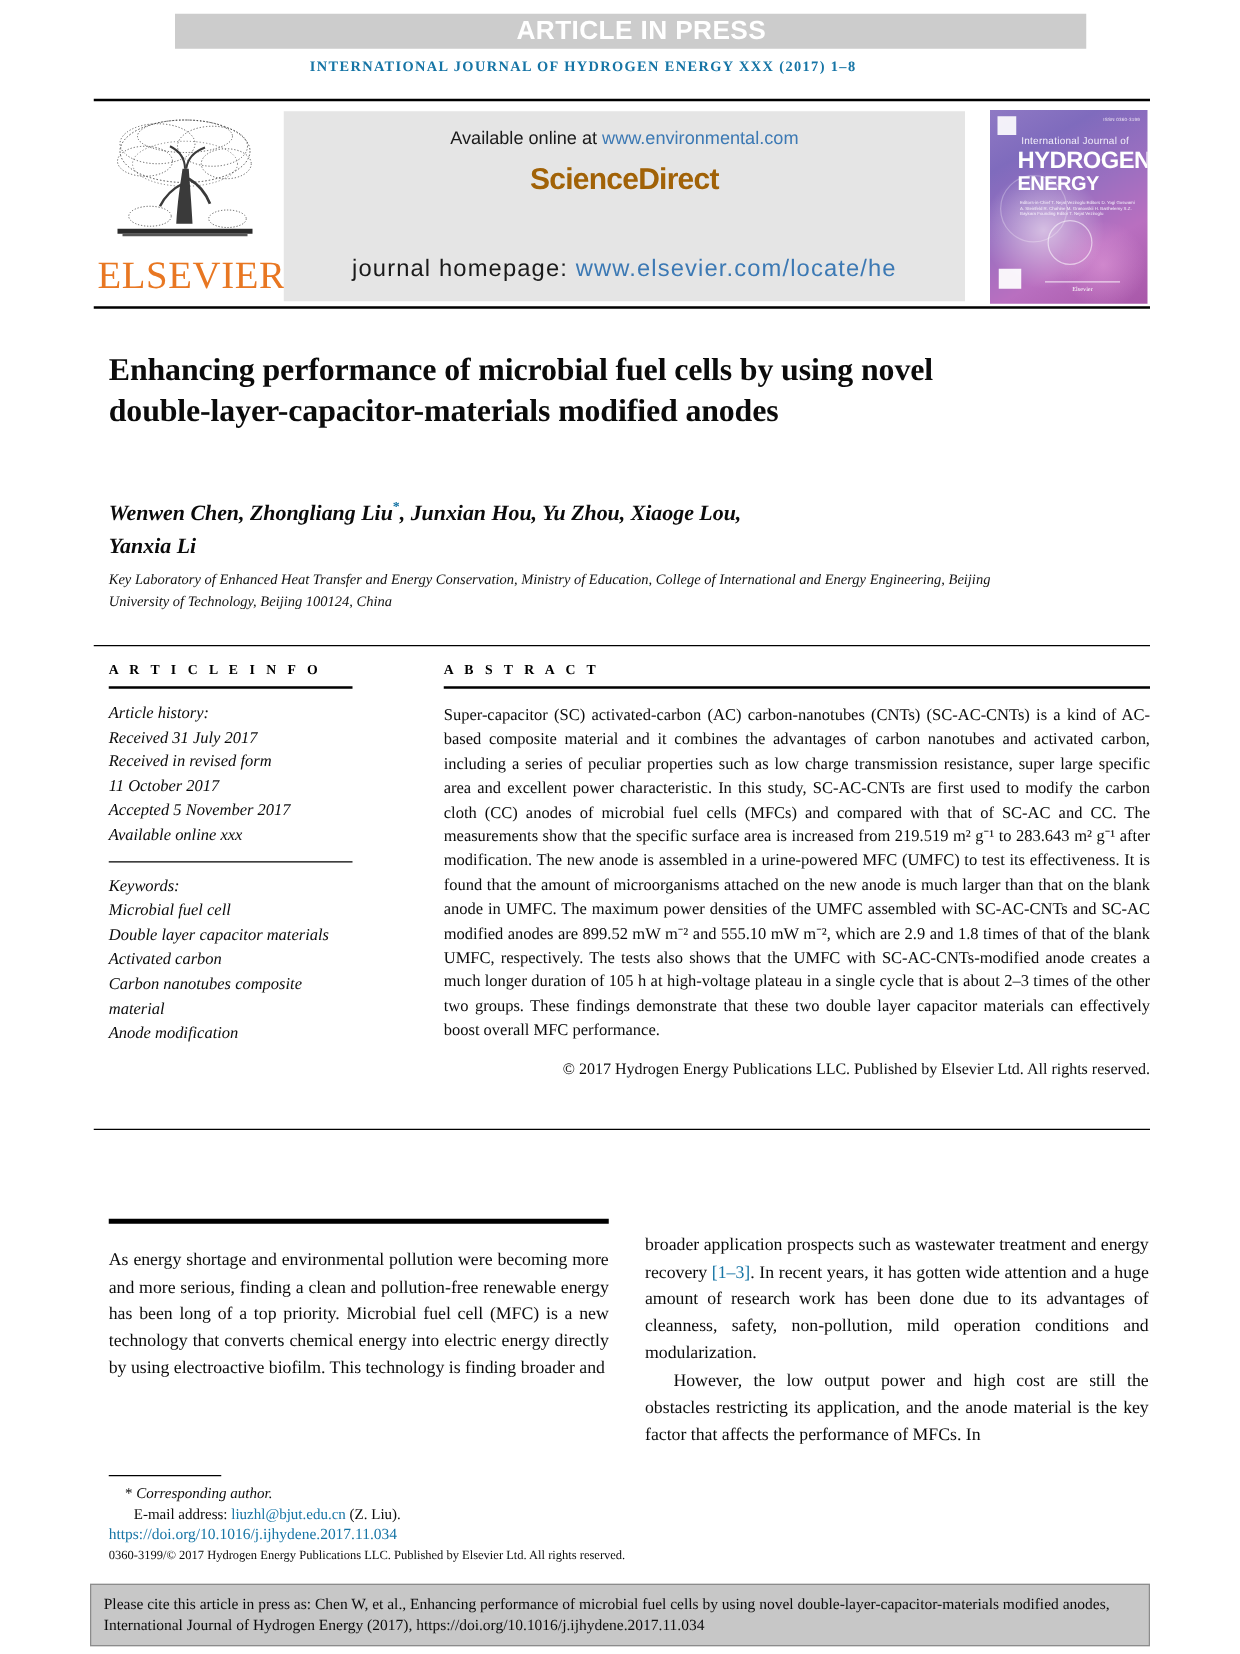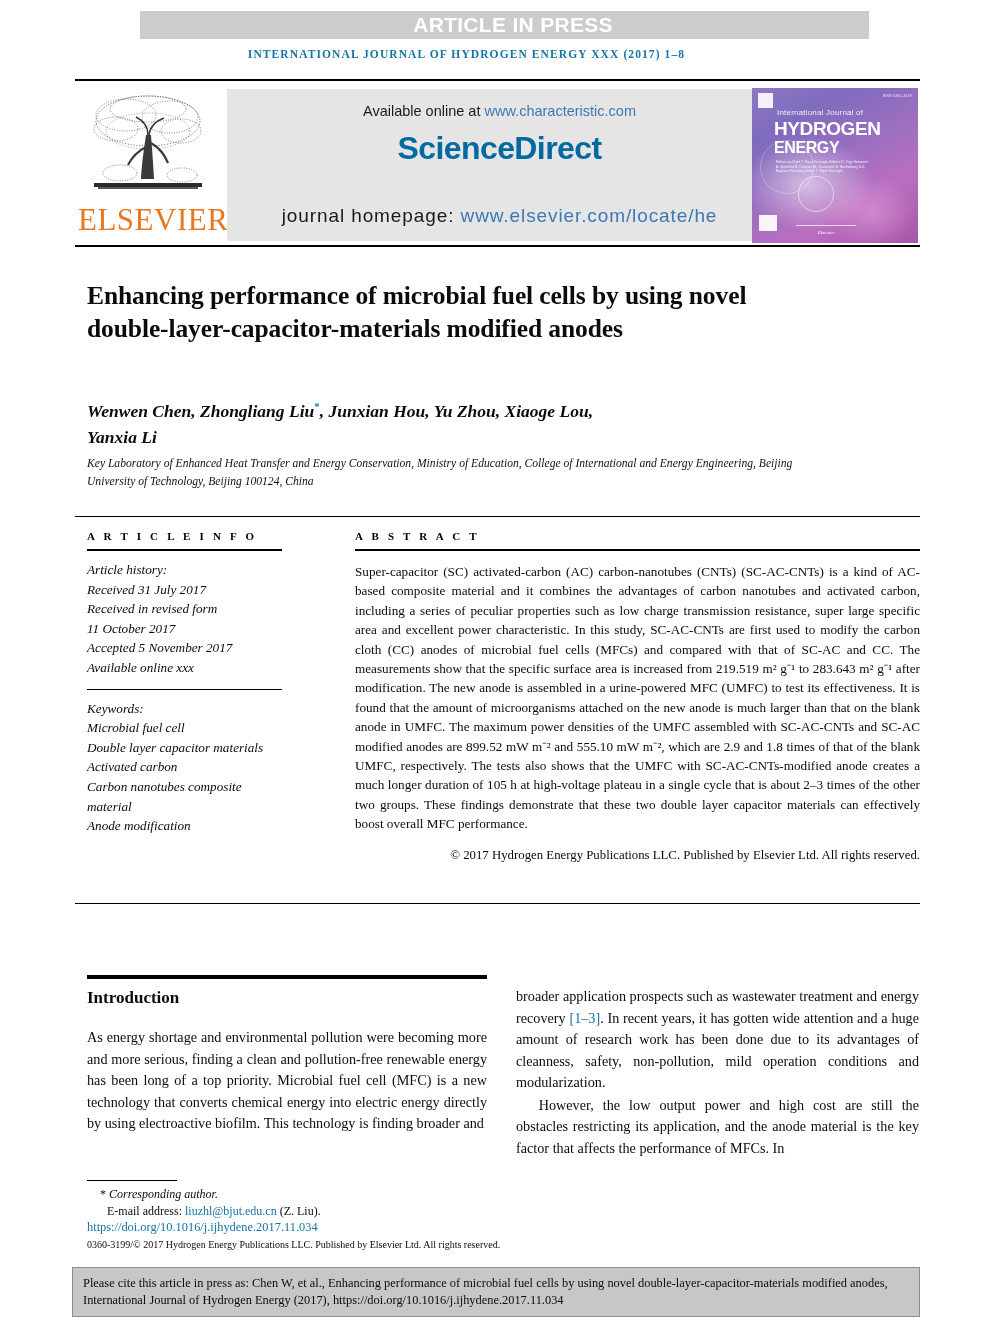--- a/index.html
+++ b/index.html
@@ -113,22 +113,22 @@
     font-size: 14.5px;
     color: #1a1a1a;
   }
   .sd-available .url {
     color: #3c79b4;
   }
   .sd-brand {
     margin-top: 11px;
     font-family: "Liberation Sans", sans-serif;
     font-weight: bold;
-    font-size: 32px;
-    color: #0369a1;
+    font-size: 24px;
+    color: #a16207;
     letter-spacing: -0.6px;
   }
   .sd-homepage {
     position: absolute;
     left: 0;
     bottom: 14px;
     width: 100%;
     font-family: "Liberation Sans", sans-serif;
     font-size: 19px;
     letter-spacing: 0.9px;
@@ -143,21 +143,20 @@
     position: absolute;
     right: 2px;
     top: 7px;
     width: 126px;
     height: 155px;
     background:
       radial-gradient(ellipse 70% 55% at 34% 62%, rgba(255,255,255,0.55) 0%, rgba(255,255,255,0) 55%),
       radial-gradient(ellipse 45% 38% at 72% 80%, rgba(230,160,220,0.55) 0%, rgba(230,160,220,0) 60%),
       linear-gradient(150deg, #8f79c4 0%, #7f6bbd 22%, #9b6fc0 48%, #b96fc0 70%, #a857a8 100%);
     overflow: hidden;
-    padding-left: 40px;
   }
   .cover-topbar {
     position: absolute;
     left: 6px;
     top: 5px;
     width: 15px;
     height: 15px;
     background: #ffffff;
     opacity: 0.9;
   }
@@ -505,21 +504,21 @@
           <ellipse cx="96" cy="84" rx="15" ry="7" fill="none" stroke="#333" stroke-width="0.6" stroke-dasharray="1 1.4"></ellipse>
           <rect x="8" y="92" width="108" height="4" fill="#2b2b2b"></rect>
           <rect x="12" y="96" width="100" height="2" fill="#555"></rect>
         </g>
       </svg>
       <div class="elsevier-word">ELSEVIER</div>
     </div>
 
     <div class="sd-panel">
       <div class="sd-available">
-        <span>Available online at </span><span class="url">www.characteristic.com</span>
+        <span>Available online at </span><span class="url">www.environmental.com</span>
       </div>
       <div class="sd-brand">ScienceDirect</div>
       <div class="sd-homepage">
         <span>journal homepage: </span><span class="url">www.elsevier.com/locate/he</span>
       </div>
     </div>
 
     <div class="cover">
       <div class="cover-ring2"></div>
       <div class="cover-topbar"></div>
@@ -575,21 +574,20 @@
   <div class="sec-head">A B S T R A C T</div>
   <div class="sec-underline"></div>
   <div class="abstract-body">Super-capacitor (SC) activated-carbon (AC) carbon-nanotubes (CNTs) (SC-AC-CNTs) is a kind of AC-based composite material and it combines the advantages of carbon nanotubes and activated carbon, including a series of peculiar properties such as low charge transmission resistance, super large specific area and excellent power characteristic. In this study, SC-AC-CNTs are first used to modify the carbon cloth (CC) anodes of microbial fuel cells (MFCs) and compared with that of SC-AC and CC. The measurements show that the specific surface area is increased from 219.519 m² g⁻¹ to 283.643 m² g⁻¹ after modification. The new anode is assembled in a urine-powered MFC (UMFC) to test its effectiveness. It is found that the amount of microorganisms attached on the new anode is much larger than that on the blank anode in UMFC. The maximum power densities of the UMFC assembled with SC-AC-CNTs and SC-AC modified anodes are 899.52 mW m⁻² and 555.10 mW m⁻², which are 2.9 and 1.8 times of that of the blank UMFC, respectively. The tests also shows that the UMFC with SC-AC-CNTs-modified anode creates a much longer duration of 105 h at high-voltage plateau in a single cycle that is about 2–3 times of the other two groups. These findings demonstrate that these two double layer capacitor materials can effectively boost overall MFC performance.</div>
   <div class="abstract-copy">© 2017 Hydrogen Energy Publications LLC. Published by Elsevier Ltd. All rights reserved.</div>
 </div>
 
 <div class="sec-rule-bottom"></div>
 
 <div class="body-left">
   <div class="intro-rule"></div>
-  <h2 class="intro-head">Introduction</h2>
   <p class="body-para">As energy shortage and environmental pollution were becoming more and more serious, finding a clean and pollution-free renewable energy has been long of a top priority. Microbial fuel cell (MFC) is a new technology that converts chemical energy into electric energy directly by using electroactive biofilm. This technology is finding broader and</p>
 </div>
 
 <div class="body-right">
   <p class="body-para"><span>broader application prospects such as wastewater treatment and energy recovery </span><span class="ref-link">[1–3]</span><span>. In recent years, it has gotten wide attention and a huge amount of research work has been done due to its advantages of cleanness, safety, non-pollution, mild operation conditions and modularization.</span></p>
   <p class="body-para">However, the low output power and high cost are still the obstacles restricting its application, and the anode material is the key factor that affects the performance of MFCs. In</p>
 </div>
 
 <div class="footnote-rule"></div>
 <div class="footnote">

